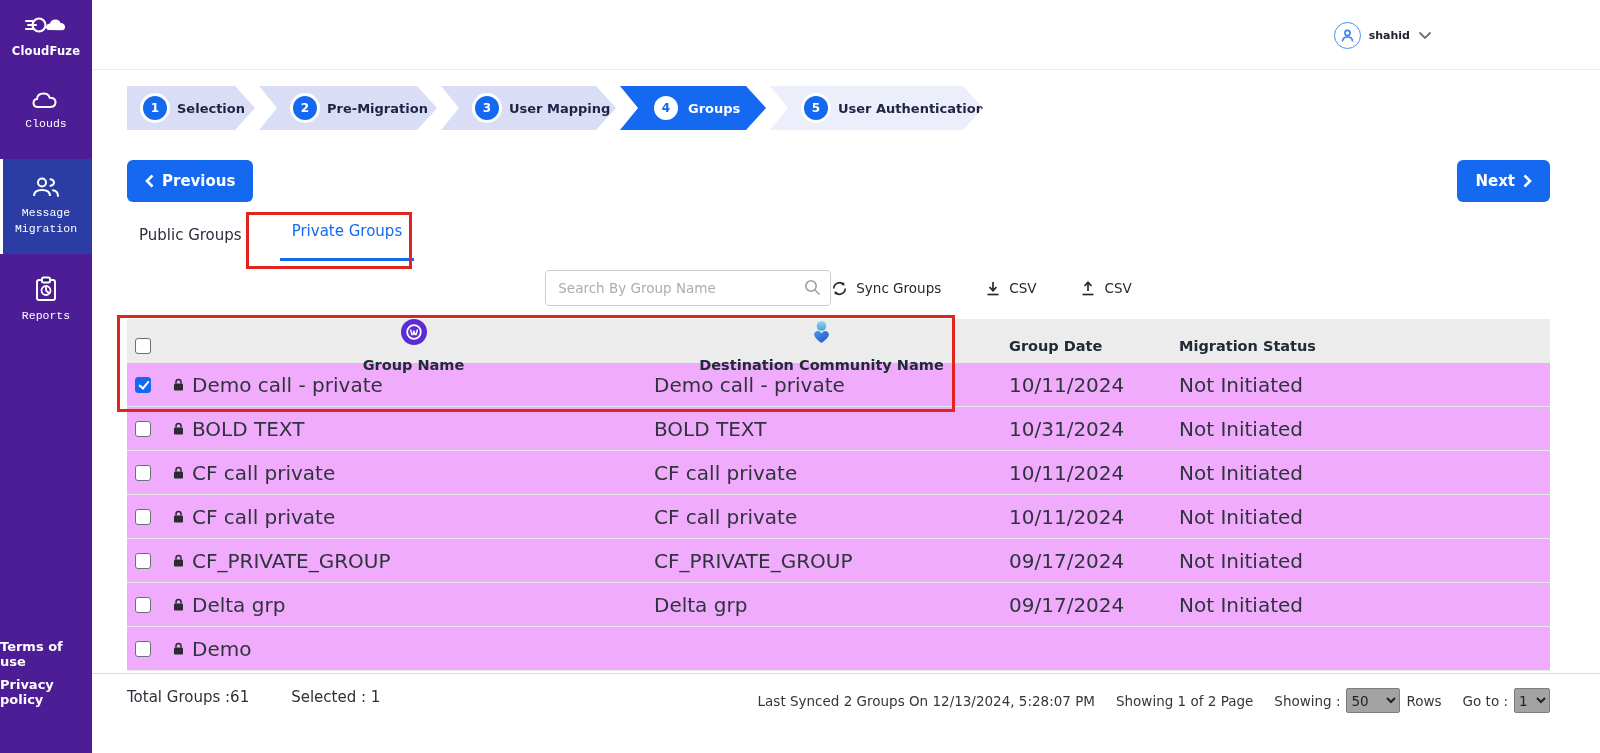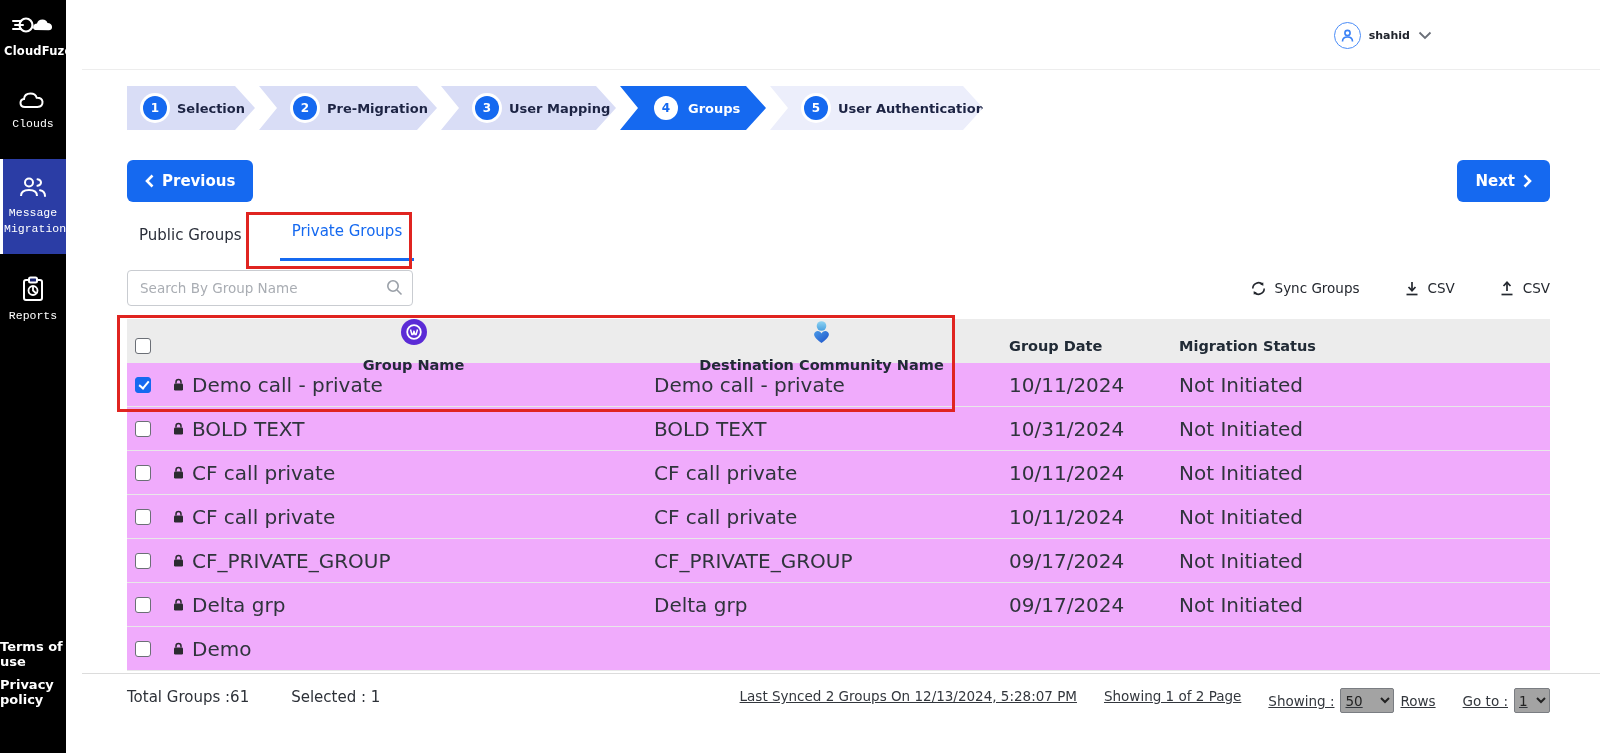--- a/index.html
+++ b/index.html
@@ -1,20 +1,20 @@
 <!DOCTYPE html>
 <html><head>
 <meta charset="utf-8">
 <style>
   * { margin:0; padding:0; box-sizing:border-box; }
   html,body { width:1600px; height:753px; font-family:"DejaVu Sans","Liberation Sans",sans-serif; background:#fff; overflow:hidden; }
   .app { position:relative; width:1600px; height:753px; }
 
   
-  .sidebar { position:absolute; left:0; top:0; width:66px; height:753px; background:#000000; color:#fff; z-index:5; }
+  .sidebar { position:absolute; left:0; top:0; width:92px; height:753px; background:#4c1d95; color:#fff; z-index:5; }
   .logo-block { padding:10px 4px 8px; text-align:center; cursor:pointer; }
   .logo-block svg { display:block; margin:0 auto 4px; }
   .brand-name { font-size:11.5px; font-weight:700; letter-spacing:.2px; }
   .nav-item { padding:14px 4px 12px; text-align:center; font-size:11.5px; line-height:1.45; cursor:pointer; margin-top:8px;font-family:Liberation Mono, monospace; }
   .nav-item svg { display:block; margin:0 auto 6px; }
   .nav-item.active { background:#2b3da5; border-left:3px solid #fff; padding-left:1px; margin-top:14px; padding-top:16px; padding-bottom:16px; }
   .sidebar-links { position:absolute; bottom:46px; left:0; width:100%; text-align:left; font-size:13px; font-weight:600; }
   .sidebar-links a { display:block; color:#fff; text-decoration:none; margin-top:8px; cursor:pointer; }
 
   
@@ -41,21 +41,21 @@
   
   .nav-row { margin-top:30px; height:42px; display:flex; justify-content:space-between; align-items:center; }
   .btn { display:flex; align-items:center; gap:8px; background:#1569f0; border:none; color:#fff; font-family:inherit; font-size:15px; font-weight:600; padding:4px 18px; height:42px; border-radius:6px; cursor:pointer; }
 
   
   .tabs { margin-top:14px; height:42px; display:flex; gap:26px; align-items:center; }
   .tab { font-size:15px; color:#2b2f3a; padding:8px 12px 12px; cursor:pointer; white-space:nowrap; }
   .tab.active { color:#1569f0; border-bottom:3px solid #1569f0; padding-bottom:18px; }
 
   
-  .controls { margin-top:12px; display:flex; justify-content:space-between; align-items:center; height:36px; }
+  .controls { margin-top:12px; display:flex; justify-content:center; align-items:center; height:36px; }
   .search-box { position:relative; width:286px; height:36px; }
   .search-box input { width:100%; height:100%; border:1px solid #c9ccd1; border-radius:4px; padding:0 34px 0 12px; font-family:inherit; font-size:13.5px; color:#333; outline:none; }
   .search-box input::placeholder { color:#a9adb3; }
   .search-box .mag { position:absolute; right:10px; top:9px; }
   .right-actions { display:flex; align-items:center; gap:44px; }
   .action { display:flex; align-items:center; gap:8px; font-size:13.5px; color:#24282f; cursor:pointer; white-space:nowrap; }
 
   
   .table { margin-top:13px; }
   .trow, .thead { display:grid; grid-template-columns:46px 481px 335px 180px auto; align-items:center; }
@@ -68,21 +68,21 @@
   .tbody { height:312px; overflow:hidden; }
   .trow { height:44px; border-bottom:1px solid #e8e8e8; background:#f0abfc; font-size:20px; color:#2f343c; }
   .c-name { gap:8px; }
   .checkbox { width:16px; height:16px; border:1.5px solid #6b6f76; border-radius:3px; background:#fff; cursor:pointer; position:relative; }
   .checkbox.checked { background:#1569f0; border-color:#1569f0; }
   .checkbox.checked::after { content:""; position:absolute; left:4.5px; top:1.5px; width:4px; height:8px; border-right:2px solid #fff; border-bottom:2px solid #fff; transform:rotate(40deg); }
 
   
   .statusbar { position:absolute; left:82px; right:0; bottom:0; height:80px; background:#fff; border-top:1px solid #dcdcdc; padding:14px 50px 0 45px; display:flex; align-items:flex-start; font-size:15px; color:#2d3138; z-index:4; }
   .foot-left { display:flex; gap:42px; }
-  .foot-right { margin-left:auto; display:flex; align-items:flex-start; gap:27px; font-size:13.5px; color:#33373d;text-decoration:underline; }
+  .foot-right { margin-left:auto; display:flex; align-items:center; gap:21px; font-size:13.5px; color:#33373d; }
   .foot-group { display:flex; align-items:center; gap:6px; white-space:nowrap; }
   .statusbar select { font-family:inherit; font-size:13.5px; color:#222; border:1px solid #7a7d82; border-radius:2px; height:25px; background:#a3a3a3; cursor:pointer; }
   .sel-rows { width:54px; } .sel-goto { width:36px; }
 
   
   .annotation-box { position:absolute; border:3px solid #e02420; z-index:20; pointer-events:none; }
   .tab-annotation { left:246px; top:212px; width:166px; height:57px; }
   .row-annotation { left:117px; top:315px; width:838px; height:97px; }
 </style>
 </head>

